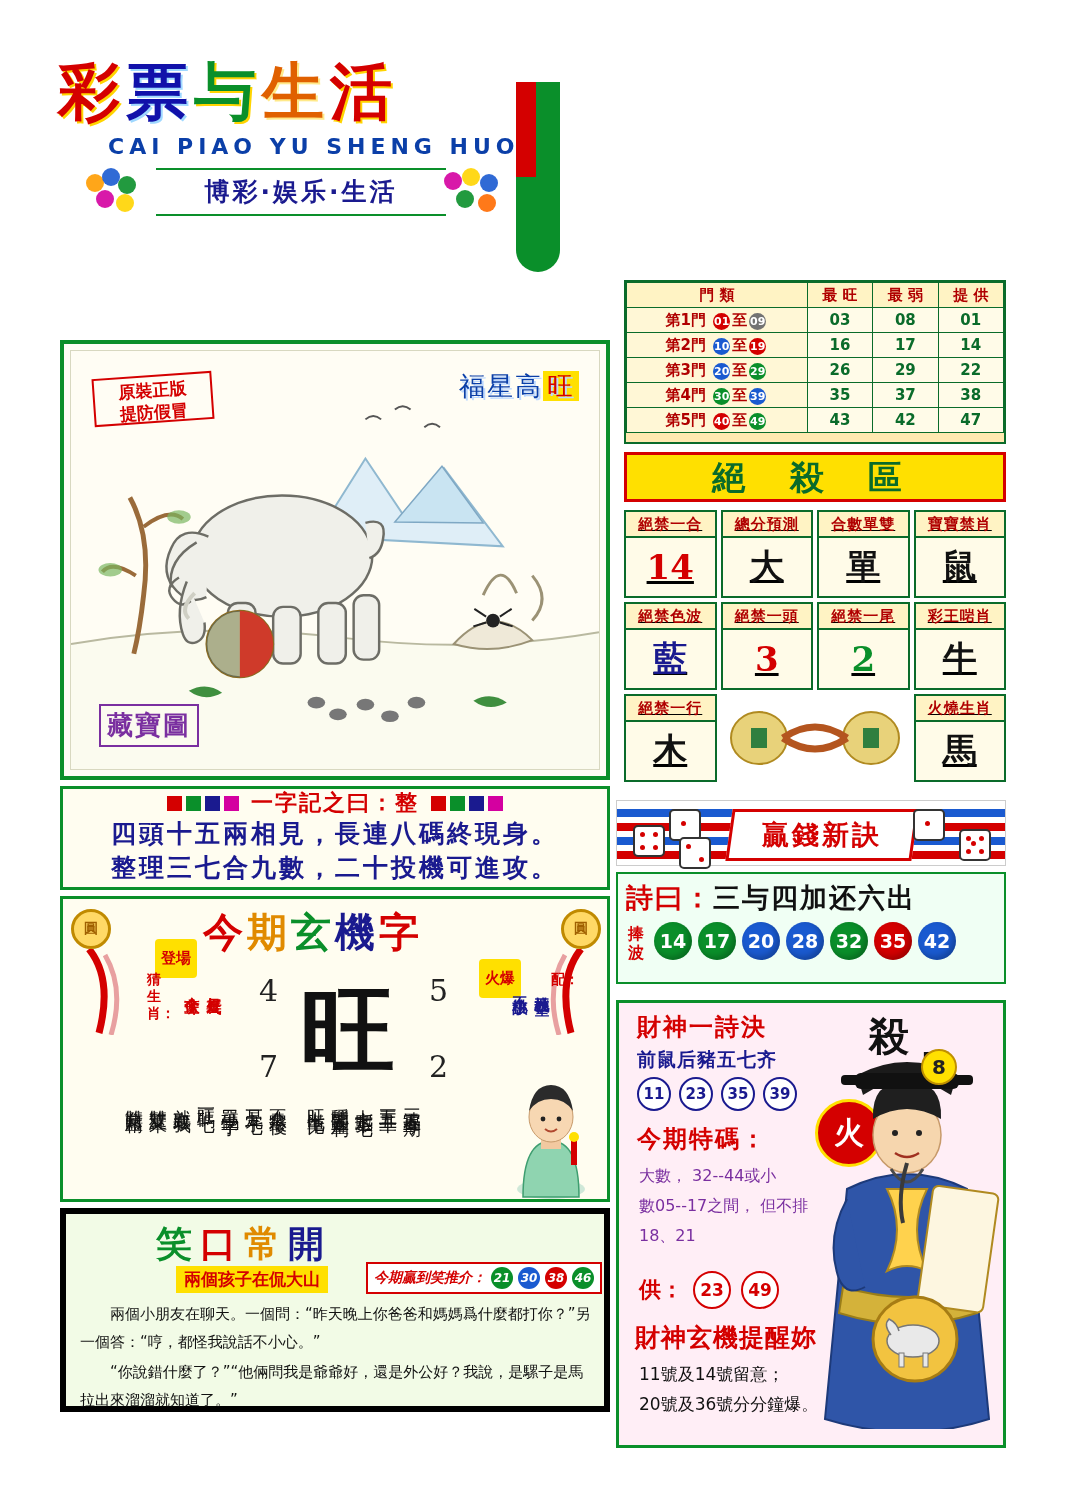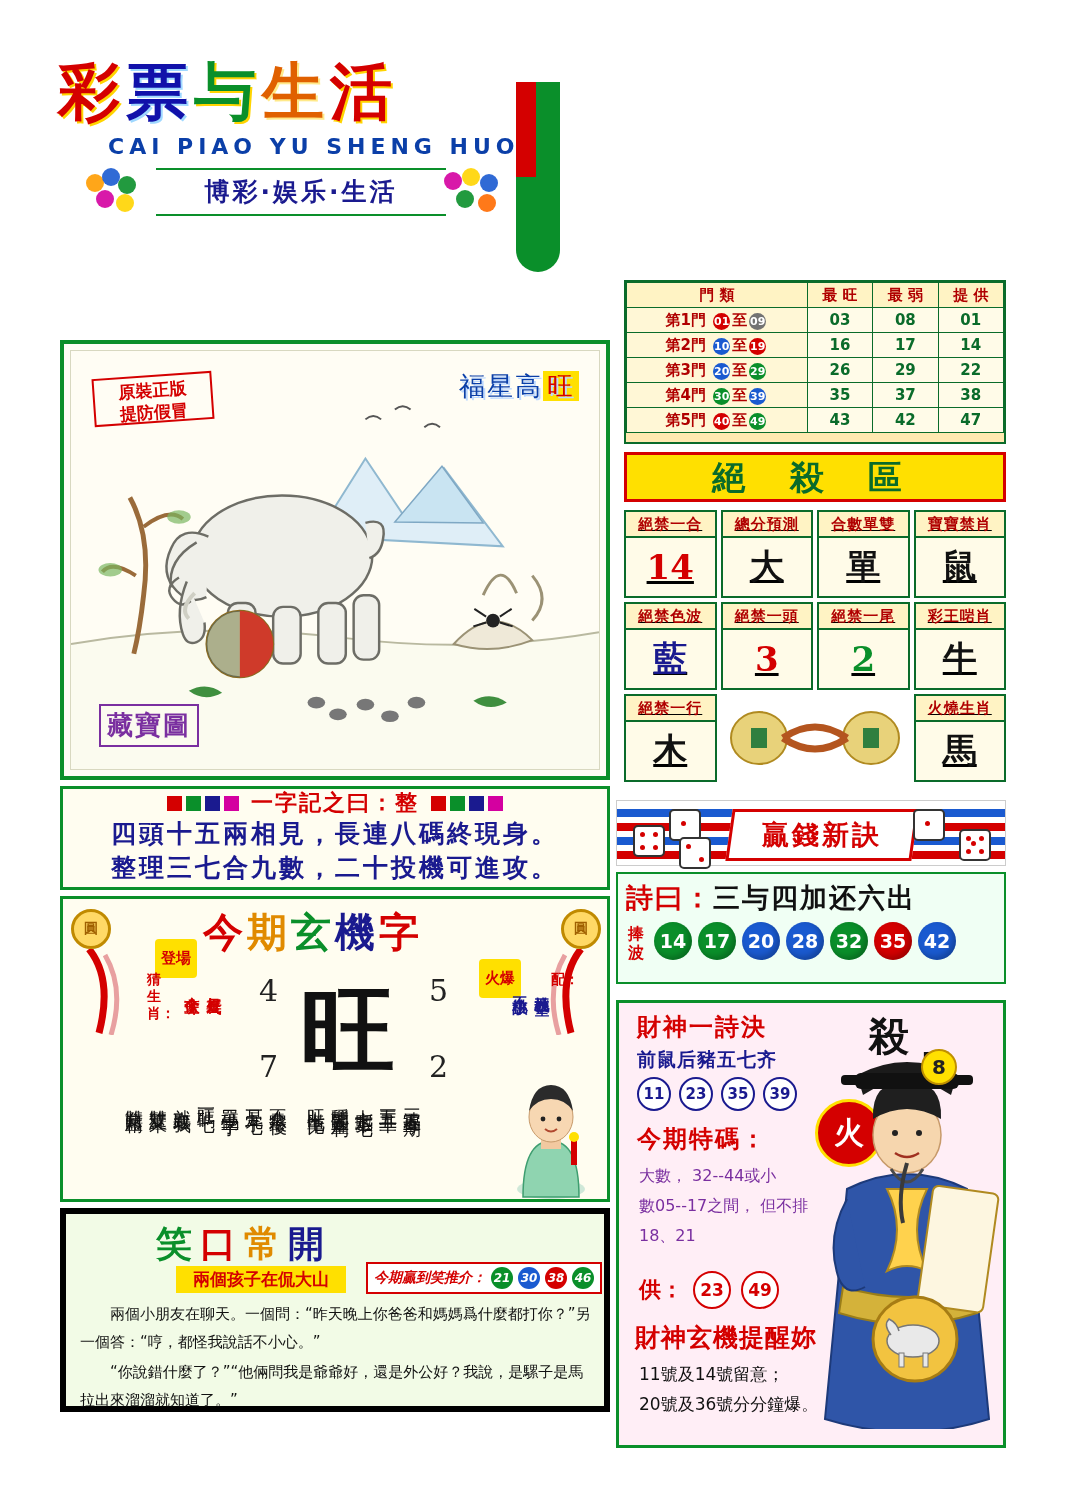--- a/index.html
+++ b/index.html
@@ -140,21 +140,21 @@
   }
   .joke-title{
     position:absolute;left:90px;top:6px;font-size:36px;font-weight:bold;letter-spacing:8px;
   }
   .joke-title span:nth-child(1){color:#0a8f2a;}
   .joke-title span:nth-child(2){color:#d40000;}
   .joke-title span:nth-child(3){color:#e08a00;}
   .joke-title span:nth-child(4){color:#1a1a8f;}
   .joke-sub{
     position:absolute;left:110px;top:52px;font-size:17px;font-weight:bold;color:#d40000;
-    background:#ffe000;padding:2px 17px;
+    background:#ffe000;padding:2px 8px;
   }
   .joke-rec{
     position:absolute;left:300px;top:48px;border:2px solid #d40000;background:#fff;
     padding:3px 6px;font-size:14px;color:#d40000;font-weight:bold;display:flex;gap:5px;align-items:center;font-style:italic;
   }
   .ball-s{
     width:22px;height:22px;border-radius:50%;display:inline-flex;align-items:center;
     justify-content:center;font-size:12px;color:#fff;font-weight:bold;
   }
   .joke-body{

